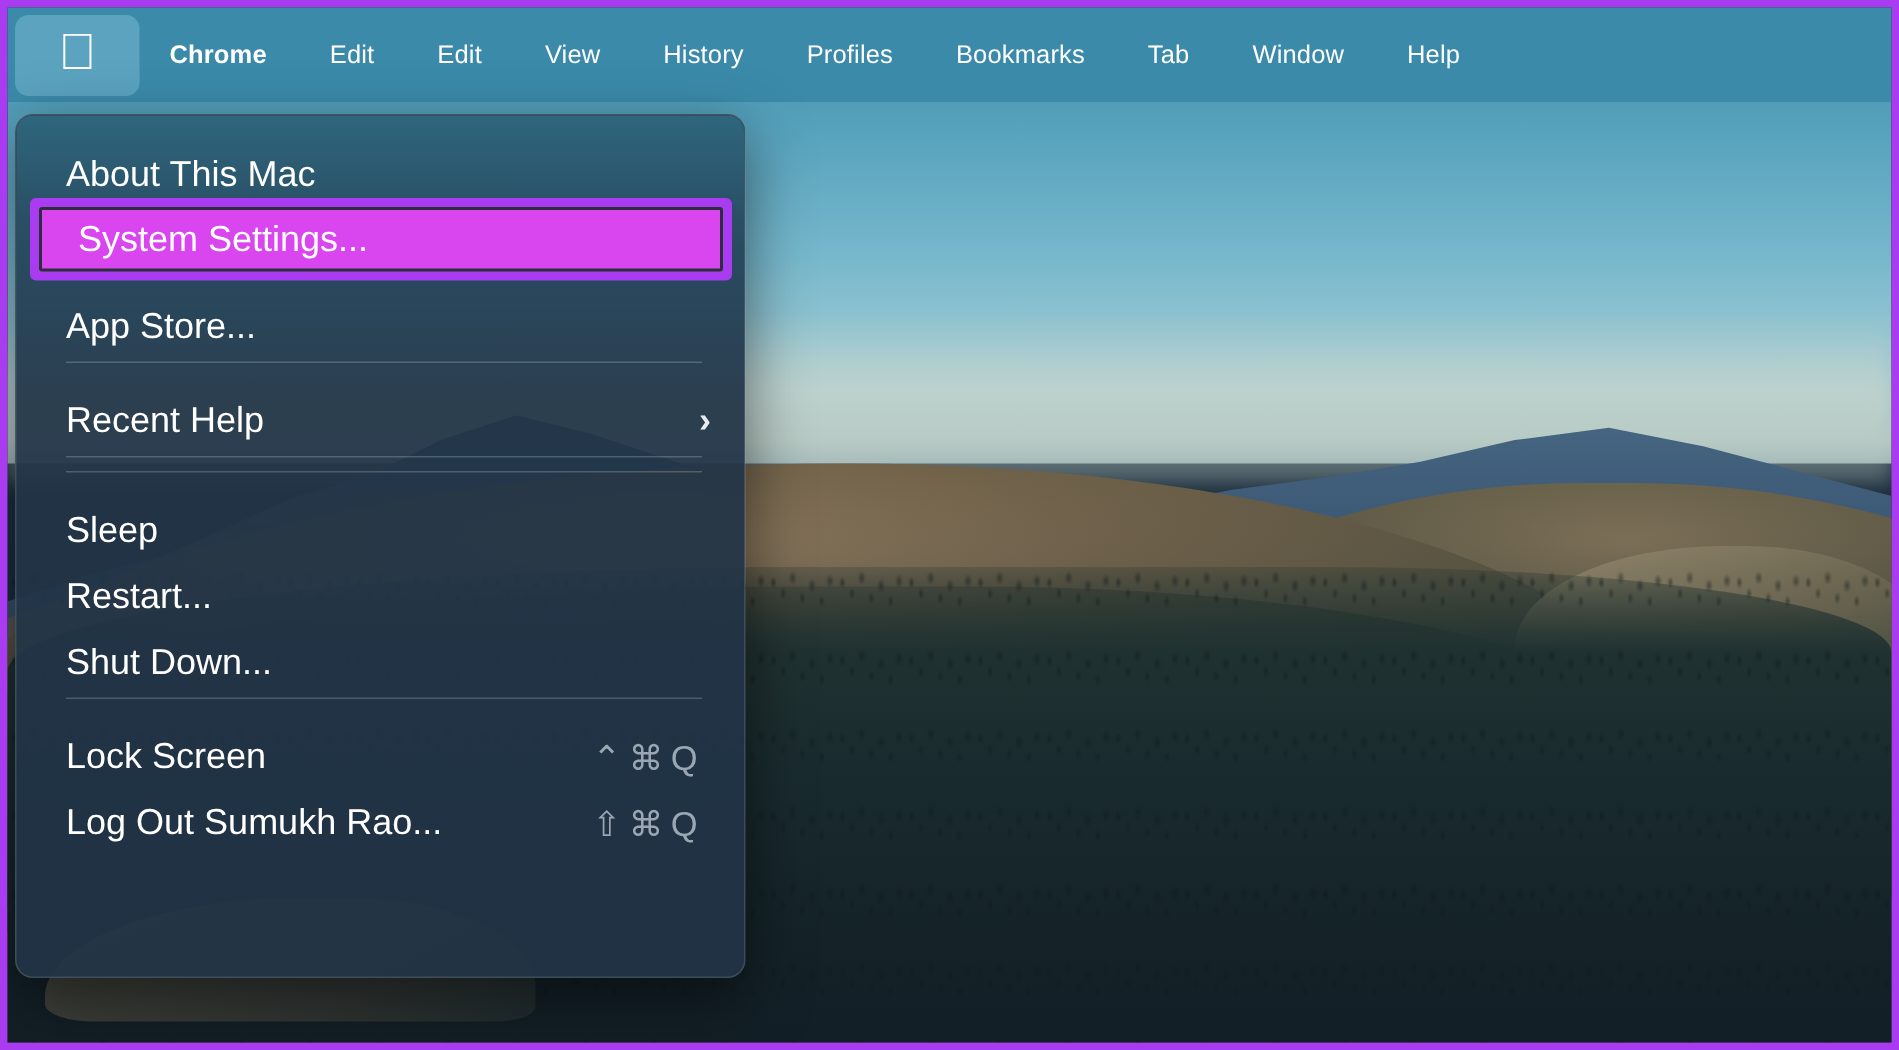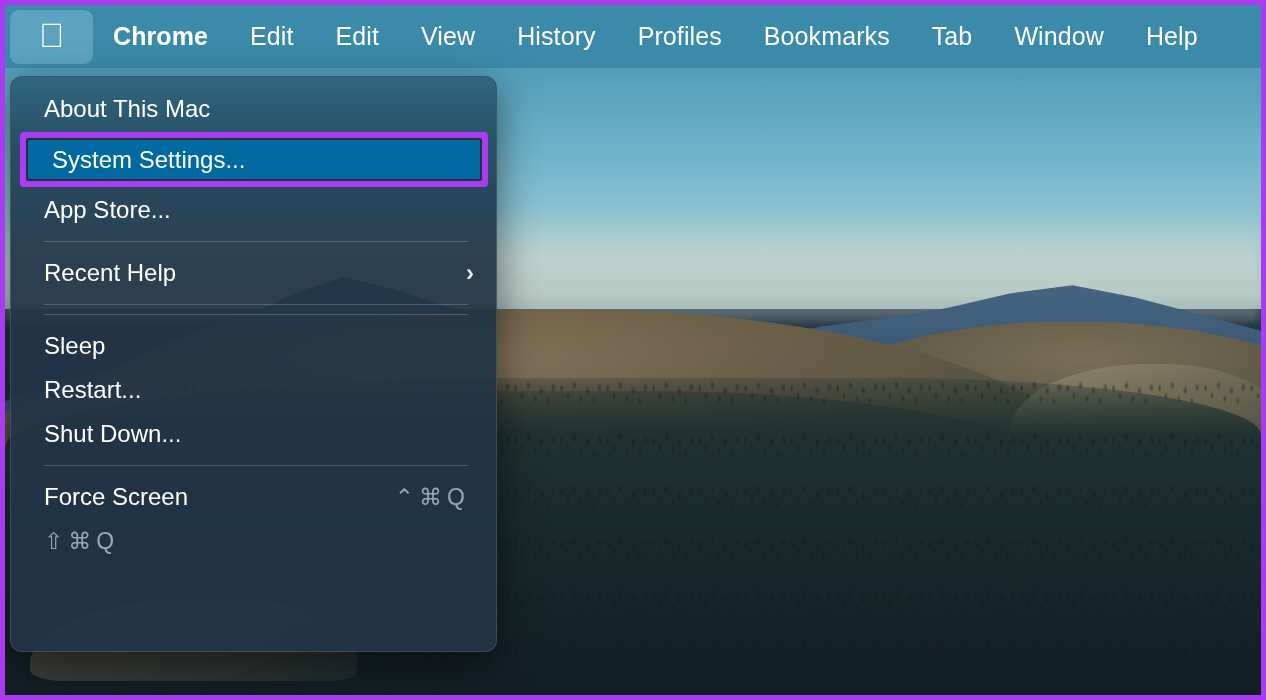--- a/index.html
+++ b/index.html
@@ -121,21 +121,21 @@
     background:#5ba3bf;
     border-radius:9px;
     display:flex; align-items:center; justify-content:center;
   }
   .apple-glyph {
     font-size:34px; line-height:1; color:#ffffff;
     position:relative; top:-2px;
   }
   .mb-item {
     color:#ffffff;
-    font-size:25px;
+    font-size:17px;
     padding:0 21px;
     white-space:nowrap;
     letter-spacing:.1px;
   }
   .mb-item.bold { font-weight:bold; padding-left:20px; }
 
   
   #applemenu {
     position:absolute;
     left:5px; top:71px;
@@ -151,21 +151,21 @@
   
   #applemenu::before {
     content:"";
     position:absolute; left:0; top:0; width:100%; height:180px;
     background:linear-gradient(180deg, rgba(48,110,134,.85) 0%, rgba(44,92,116,.55) 40%, rgba(38,66,90,.12) 100%);
     pointer-events:none;
   }
   .mrow {
     position:relative; z-index:2;
     height:44px;
-    display:flex; align-items:center;
+    display:flex; align-items:flex-end;
     padding:0 22px 0 33px;
     color:#ffffff;
     font-size:24px;
     white-space:nowrap;
   }
   .mrow .label { flex:1; }
   .mrow .shortcut {
     color:#9aa7b3;
     font-size:23px;
     letter-spacing:5px;
@@ -188,21 +188,21 @@
     position:relative; z-index:3;
     margin:1px 8px 1px 9px;
     padding:6px;
     border-radius:4px;
     background:#a93cf0;
   }
   .hl-row {
     height:43px;
     display:flex; align-items:center;
     padding:0 14px 0 24px;
-    background:#0369a1;
+    background:#d946ef;
     border:2px solid #2b2f3c;
     border-radius:2px;
     color:#ffffff;
     font-size:24px;
   }
 
   
 </style>
 </head>
 <body>
@@ -273,22 +273,23 @@
       <div class="mrow">
         <span class="label">Restart...</span>
       </div>
       <div class="mrow">
         <span class="label">Shut Down...</span>
       </div>
 
       <div class="msep"></div>
 
       <div class="mrow">
-        <span class="label">Force Screen</span>
+        <span class="label">Lock Screen</span>
         <span class="shortcut">⌃⌘Q</span>
       </div>
       <div class="mrow">
+        <span class="label">Log Out Sumukh Rao...</span>
         <span class="shortcut">⇧⌘Q</span>
       </div>
 
     </div>
   </div>
 </div>
 
 </body></html>

